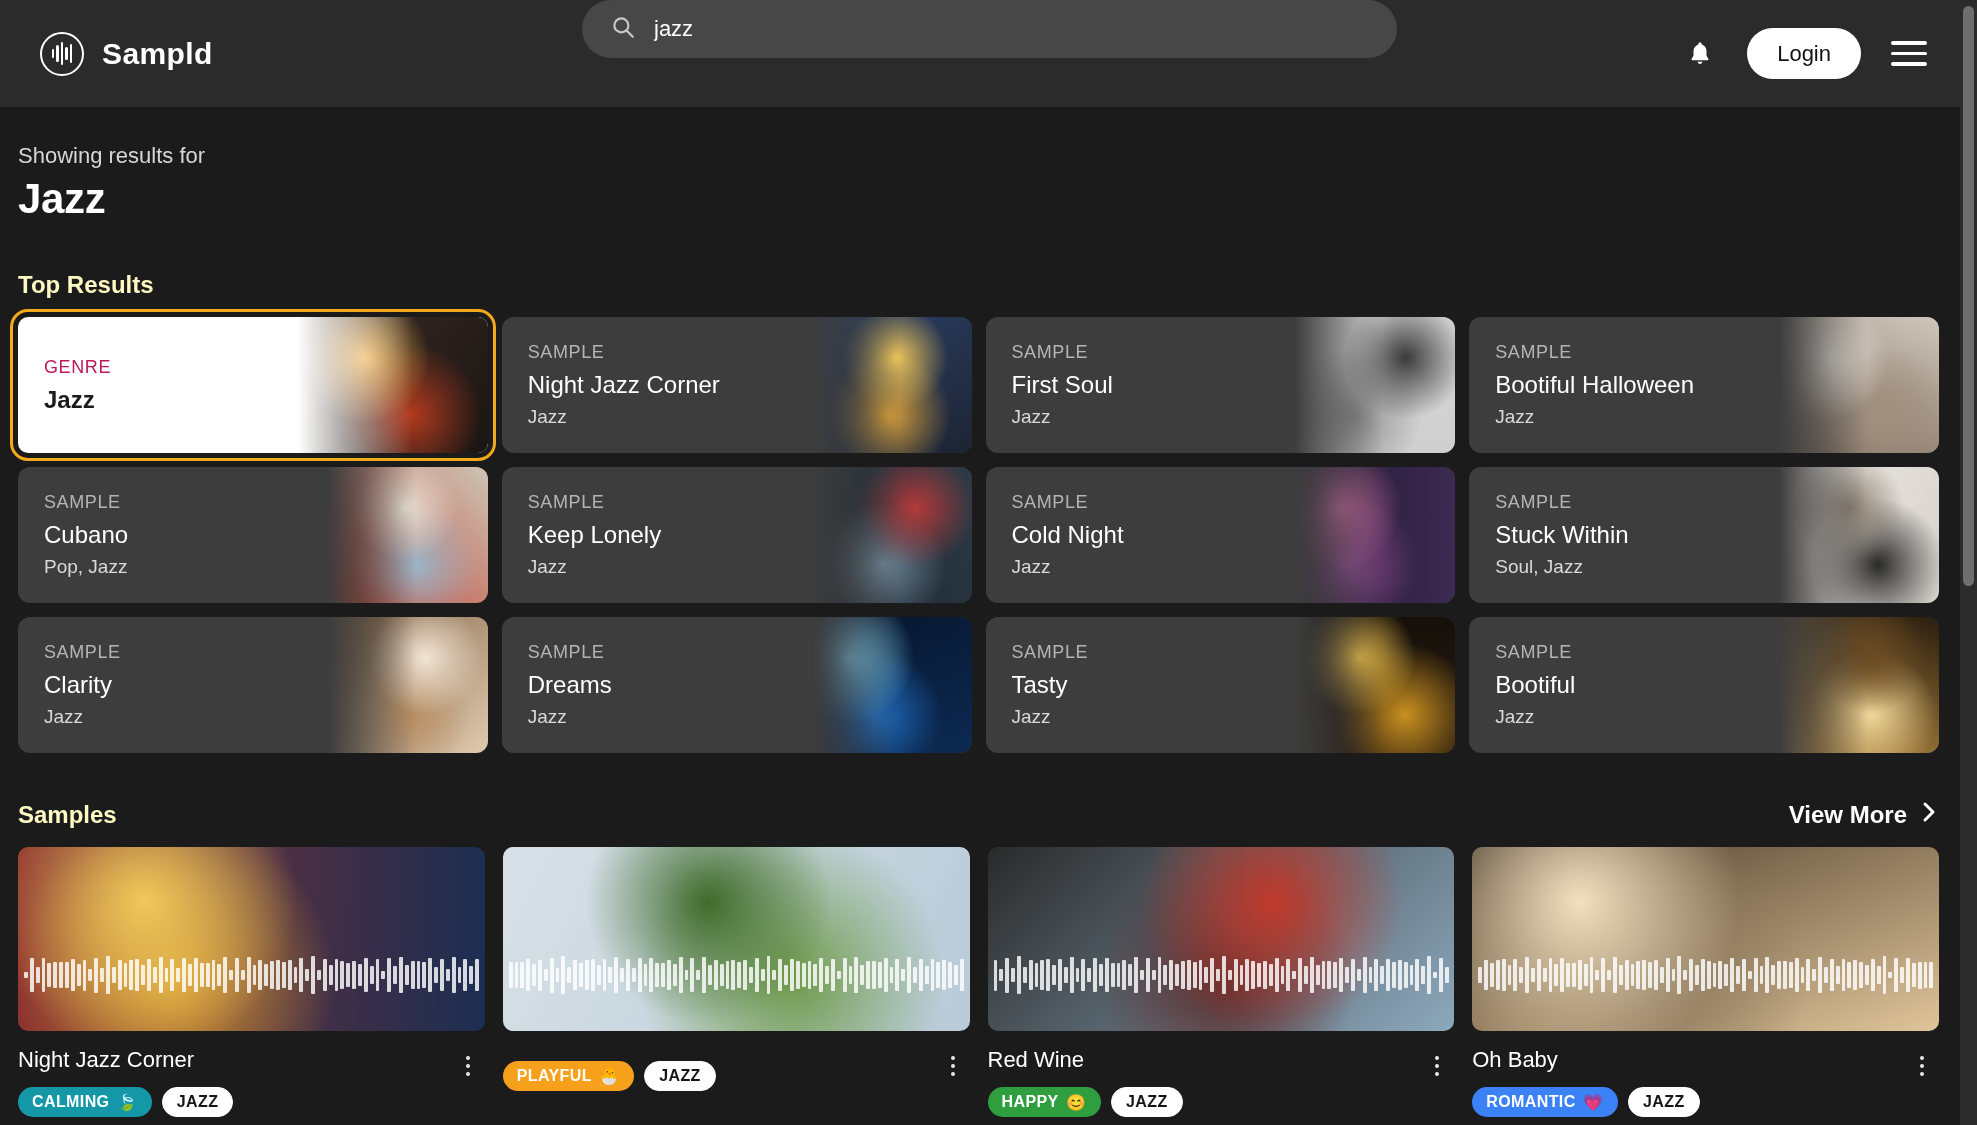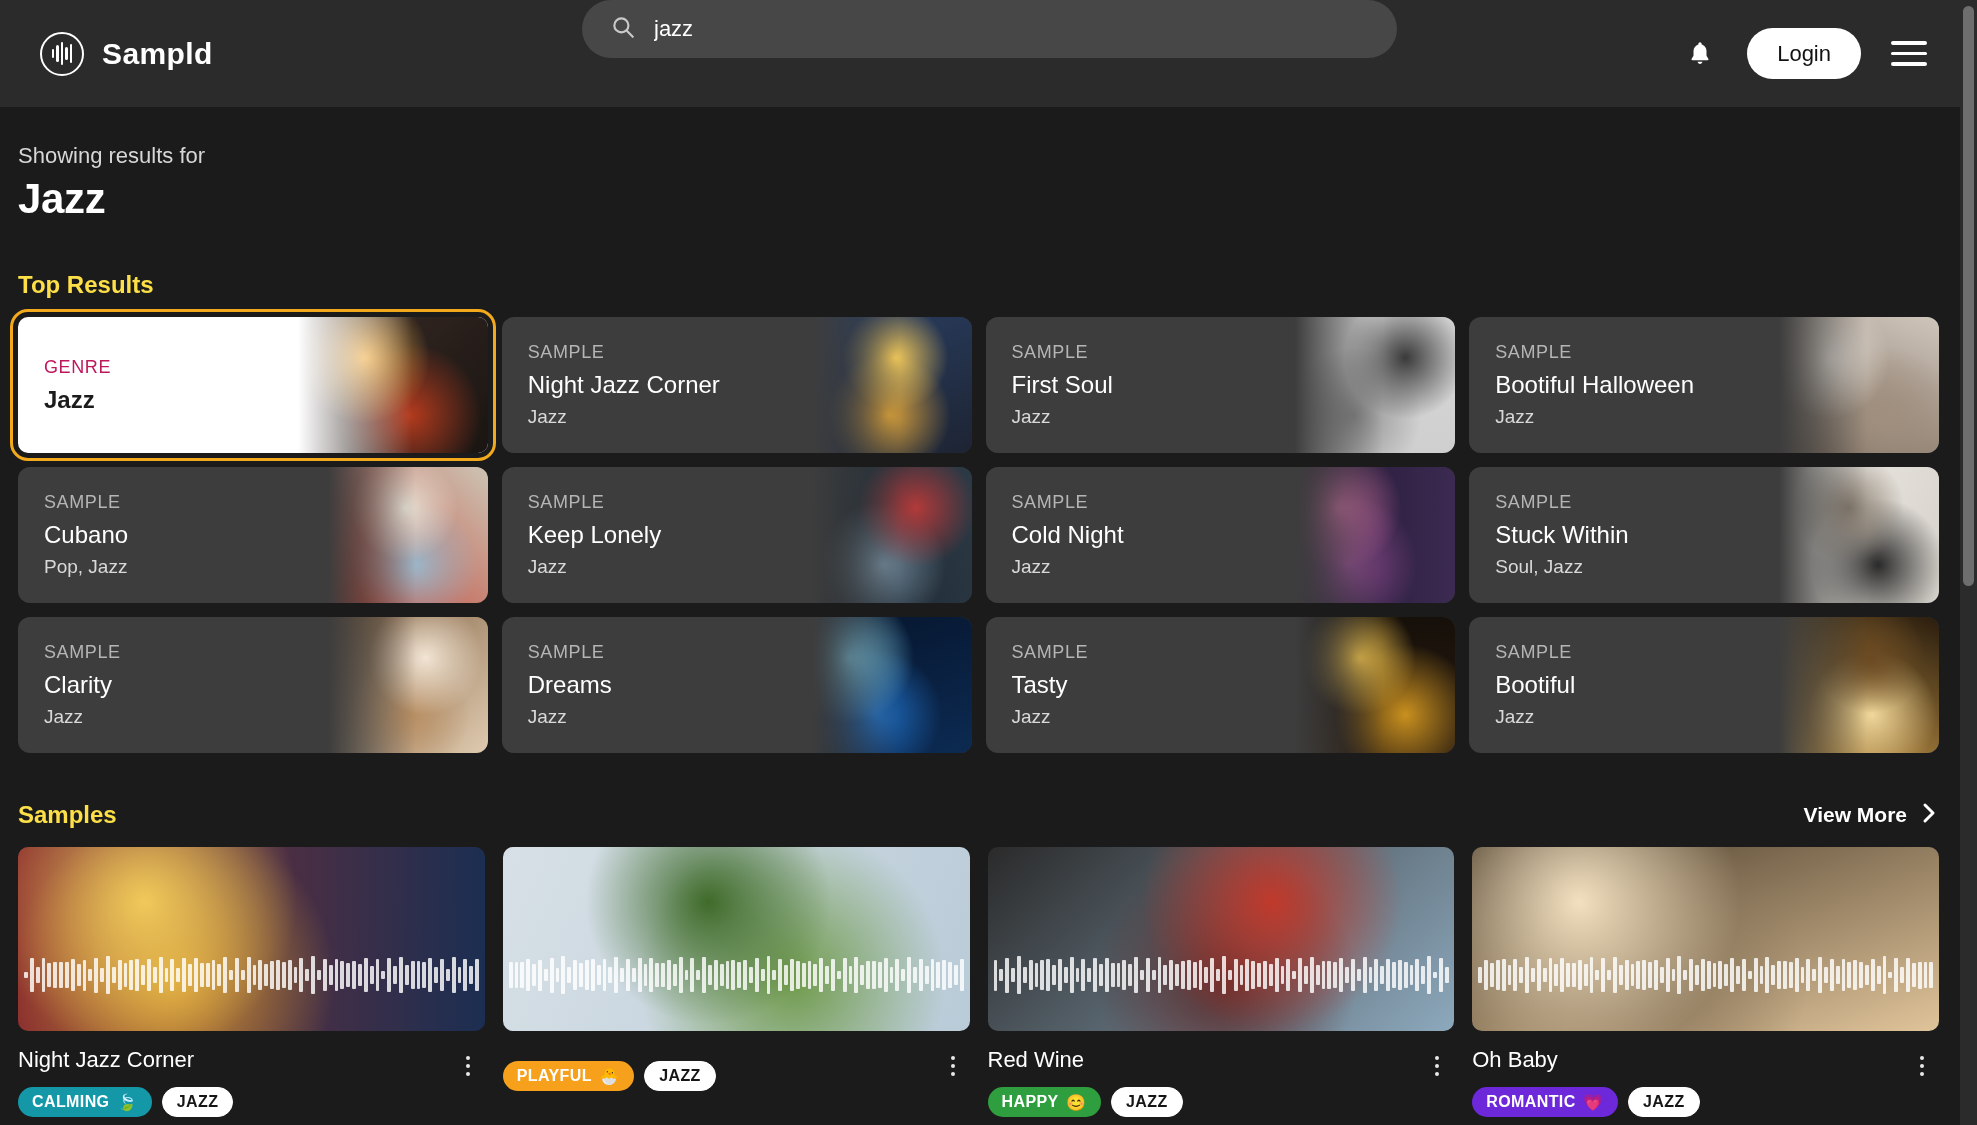--- a/index.html
+++ b/index.html
@@ -78,29 +78,29 @@
   .hamburger span { display:block; height: 3.5px; background: #fff; border-radius: 2px; }
 
   
   .page { padding: 0 18px 0 18px; }
 
   .results-head { padding: 36px 0 0 0; }
   .results-kicker { color: #d7d7d7; font-size: 22px; }
   .results-term { color: #ffffff; font-size: 42px; font-weight: 700; margin-top: 6px; letter-spacing: -0.3px; }
 
   .section-title {
-    color: #fde047; font-size: 24px; font-weight: 700;
+    color: #fef9c3; font-size: 24px; font-weight: 700;
   }
   .section-head {
     display: flex; align-items: center; justify-content: space-between;
     margin-top: 48px; margin-bottom: 18px;
   }
   .view-more {
     display: flex; align-items: center; gap: 14px;
-    color: #ffffff; font-size: 21px; font-weight: 700;
+    color: #ffffff; font-size: 24px; font-weight: 700;
     padding-right: 22px; cursor: pointer;
   }
 
   
   .top-grid {
     display: grid;
     grid-template-columns: repeat(4, 1fr);
     gap: 14px 14px;
     padding-right: 20px;
   }
@@ -780,21 +780,21 @@
             <i style="height: 24.5px;"></i>
             <i style="height: 27px;"></i>
             <i style="height: 25.4px;"></i>
             <i style="height: 25.3px;"></i>
           </div>
         </div>
         <div class="s-meta">
           <div class="s-info">
             <div class="s-title">Oh Baby</div>
             <div class="s-tags">
-              <span class="tag" style="background: #6d28d9;">
+              <span class="tag" style="background: #3b82f6;">
                 <span>ROMANTIC</span>
                 <span>💗</span>
               </span>
               <span class="tag plain">JAZZ</span>
             </div>
           </div>
           <div class="kebab">
             <span></span>
             <span></span>
             <span></span>

